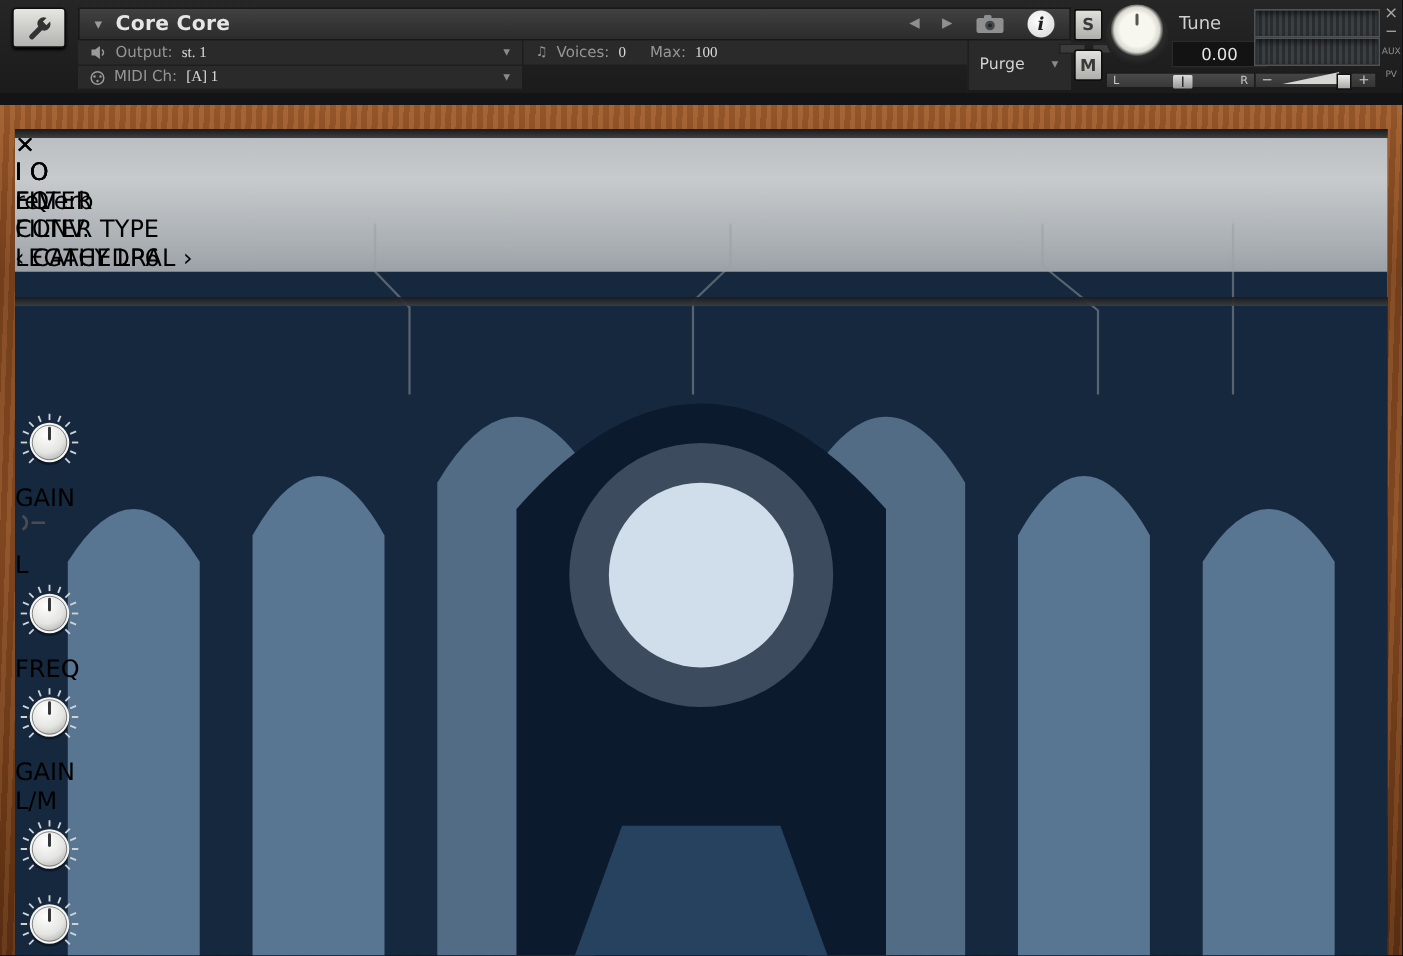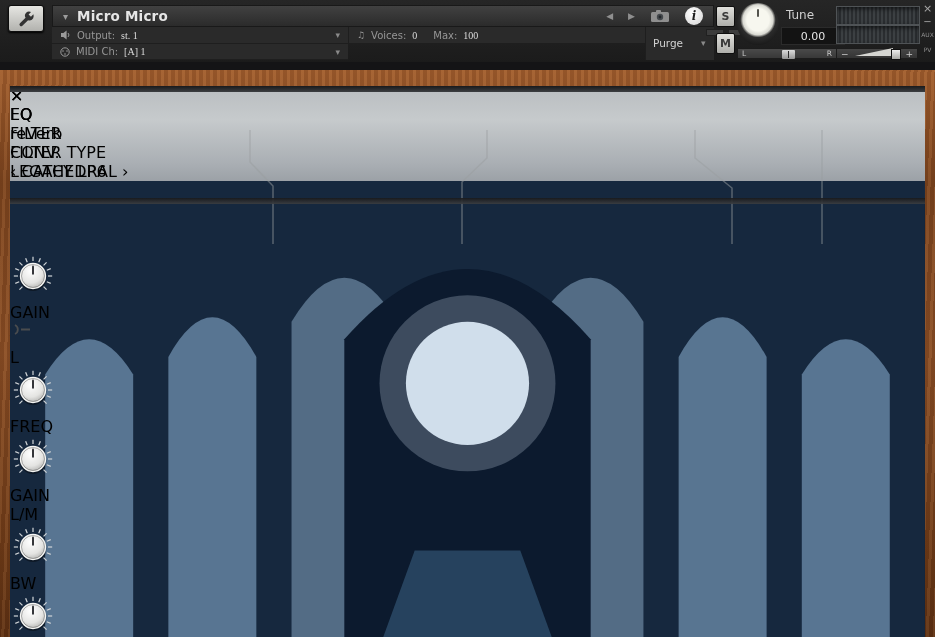--- a/index.html
+++ b/index.html
@@ -129,21 +129,21 @@
 
   <div class="hdr">
     <div class="wrench-btn">
       <svg width="20" height="18" viewBox="0 0 22 20">
         <path d="M19.5 7 a4.6 4.6 0 0 1 -6.2 4.3 L7 17.5 a1.9 1.9 0 0 1 -2.7 -2.7 l6.2 -6.2 A4.6 4.6 0 0 1 16.6 2.2 l-2.7 2.7 2.6 2.6 2.7 -2.7 c.2.7.3 1.4.3 2.2z" fill="#333333"></path>
       </svg>
     </div>
 
     <div class="titlebar">
       <span class="title-caret">▾</span>
-      <span class="title">Micro Micro</span>
+      <span class="title">Core Core</span>
       <span class="tb-right">
         <span class="nav-arr">◀</span>
         <span class="nav-arr">▶</span>
         <svg width="20" height="14" viewBox="0 0 20 14" style="cursor:pointer">
           <rect x="1" y="3" width="18" height="10" rx="1.5" fill="#8f8f8f"></rect>
           <rect x="6" y="1" width="5" height="3" rx="1" fill="#8f8f8f"></rect>
           <circle cx="10" cy="8" r="3.2" fill="#44484c"></circle>
           <circle cx="10" cy="8" r="1.4" fill="#23272b"></circle>
         </svg>
         <span class="info-btn">i</span>
@@ -469,20 +469,26 @@
       <div class="rv-wline"></div>
 
     </section>
 
     <section class="module m-eq">
       <div class="rail-l">
         <span class="collapse-tri"></span>
         <div class="vhandle" style="left:25px;top:14px;bottom:14px;"></div>
         <span class="screw" style="left:7px;bottom:7px;">×</span>
       </div>
+      <div class="power" style="left:44px;top:36px;">
+        <div class="rocker">
+          <span>I</span>
+          <span>O</span>
+        </div>
+      </div>
       <div class="eq-dots"></div>
       <div class="vtext eq-name" style="width:22px;">EQ</div>
 
       <svg class="eq-seps" viewBox="0 0 915 125">
         <g fill="none" stroke="#9a9da0" stroke-opacity="0.5" stroke-width="1.5">
           <path d="M240,6 V38 L263,62 V120"></path>
           <path d="M477,6 V34 L452,58 V120"></path>
           <path d="M685,6 V34 L722,64 V120"></path>
           <path d="M812,6 V120"></path>
         </g>
@@ -585,21 +591,20 @@
                 <line x1="19.5" y1="-0.0" x2="25.0" y2="-0.0" stroke="#cfd3d6" stroke-width="1.6"></line>
                 <line x1="18.0" y1="7.5" x2="23.1" y2="9.6" stroke="#cfd3d6" stroke-width="1.6"></line>
                 <line x1="13.8" y1="13.8" x2="17.7" y2="17.7" stroke="#cfd3d6" stroke-width="1.6"></line>
                 <circle cx="0" cy="2" r="17.5" fill="rgba(0,0,0,0.38)"></circle>
                 <circle r="17.2" fill="#f6f6f4"></circle>
                 <circle r="15" fill="url(#gradWhite)" stroke="rgba(0,0,0,0.5)" stroke-width="0.8"></circle>
                 <g transform="rotate(0)">
                   <line x1="0" y1="-3" x2="0" y2="-12.5" stroke="#35363a" stroke-width="2.6" stroke-linecap="round"></line>
                 </g>
               </svg></div>
-        <div class="klabel lab-eq">BW</div>
       </div>
       <div class="kgroup" style="left:352px;top:60px;">
         <div class="knob"><svg width="46" height="46" viewBox="-30 -30 60 60">
                 <line x1="-13.8" y1="13.8" x2="-17.7" y2="17.7" stroke="#cfd3d6" stroke-width="1.6"></line>
                 <line x1="-18.0" y1="7.5" x2="-23.1" y2="9.6" stroke="#cfd3d6" stroke-width="1.6"></line>
                 <line x1="-19.5" y1="-0.0" x2="-25.0" y2="-0.0" stroke="#cfd3d6" stroke-width="1.6"></line>
                 <line x1="-18.0" y1="-7.5" x2="-23.1" y2="-9.6" stroke="#cfd3d6" stroke-width="1.6"></line>
                 <line x1="-13.8" y1="-13.8" x2="-17.7" y2="-17.7" stroke="#cfd3d6" stroke-width="1.6"></line>
                 <line x1="-7.5" y1="-18.0" x2="-9.6" y2="-23.1" stroke="#cfd3d6" stroke-width="1.6"></line>
                 <line x1="0.0" y1="-19.5" x2="0.0" y2="-25.0" stroke="#cfd3d6" stroke-width="1.6"></line>

